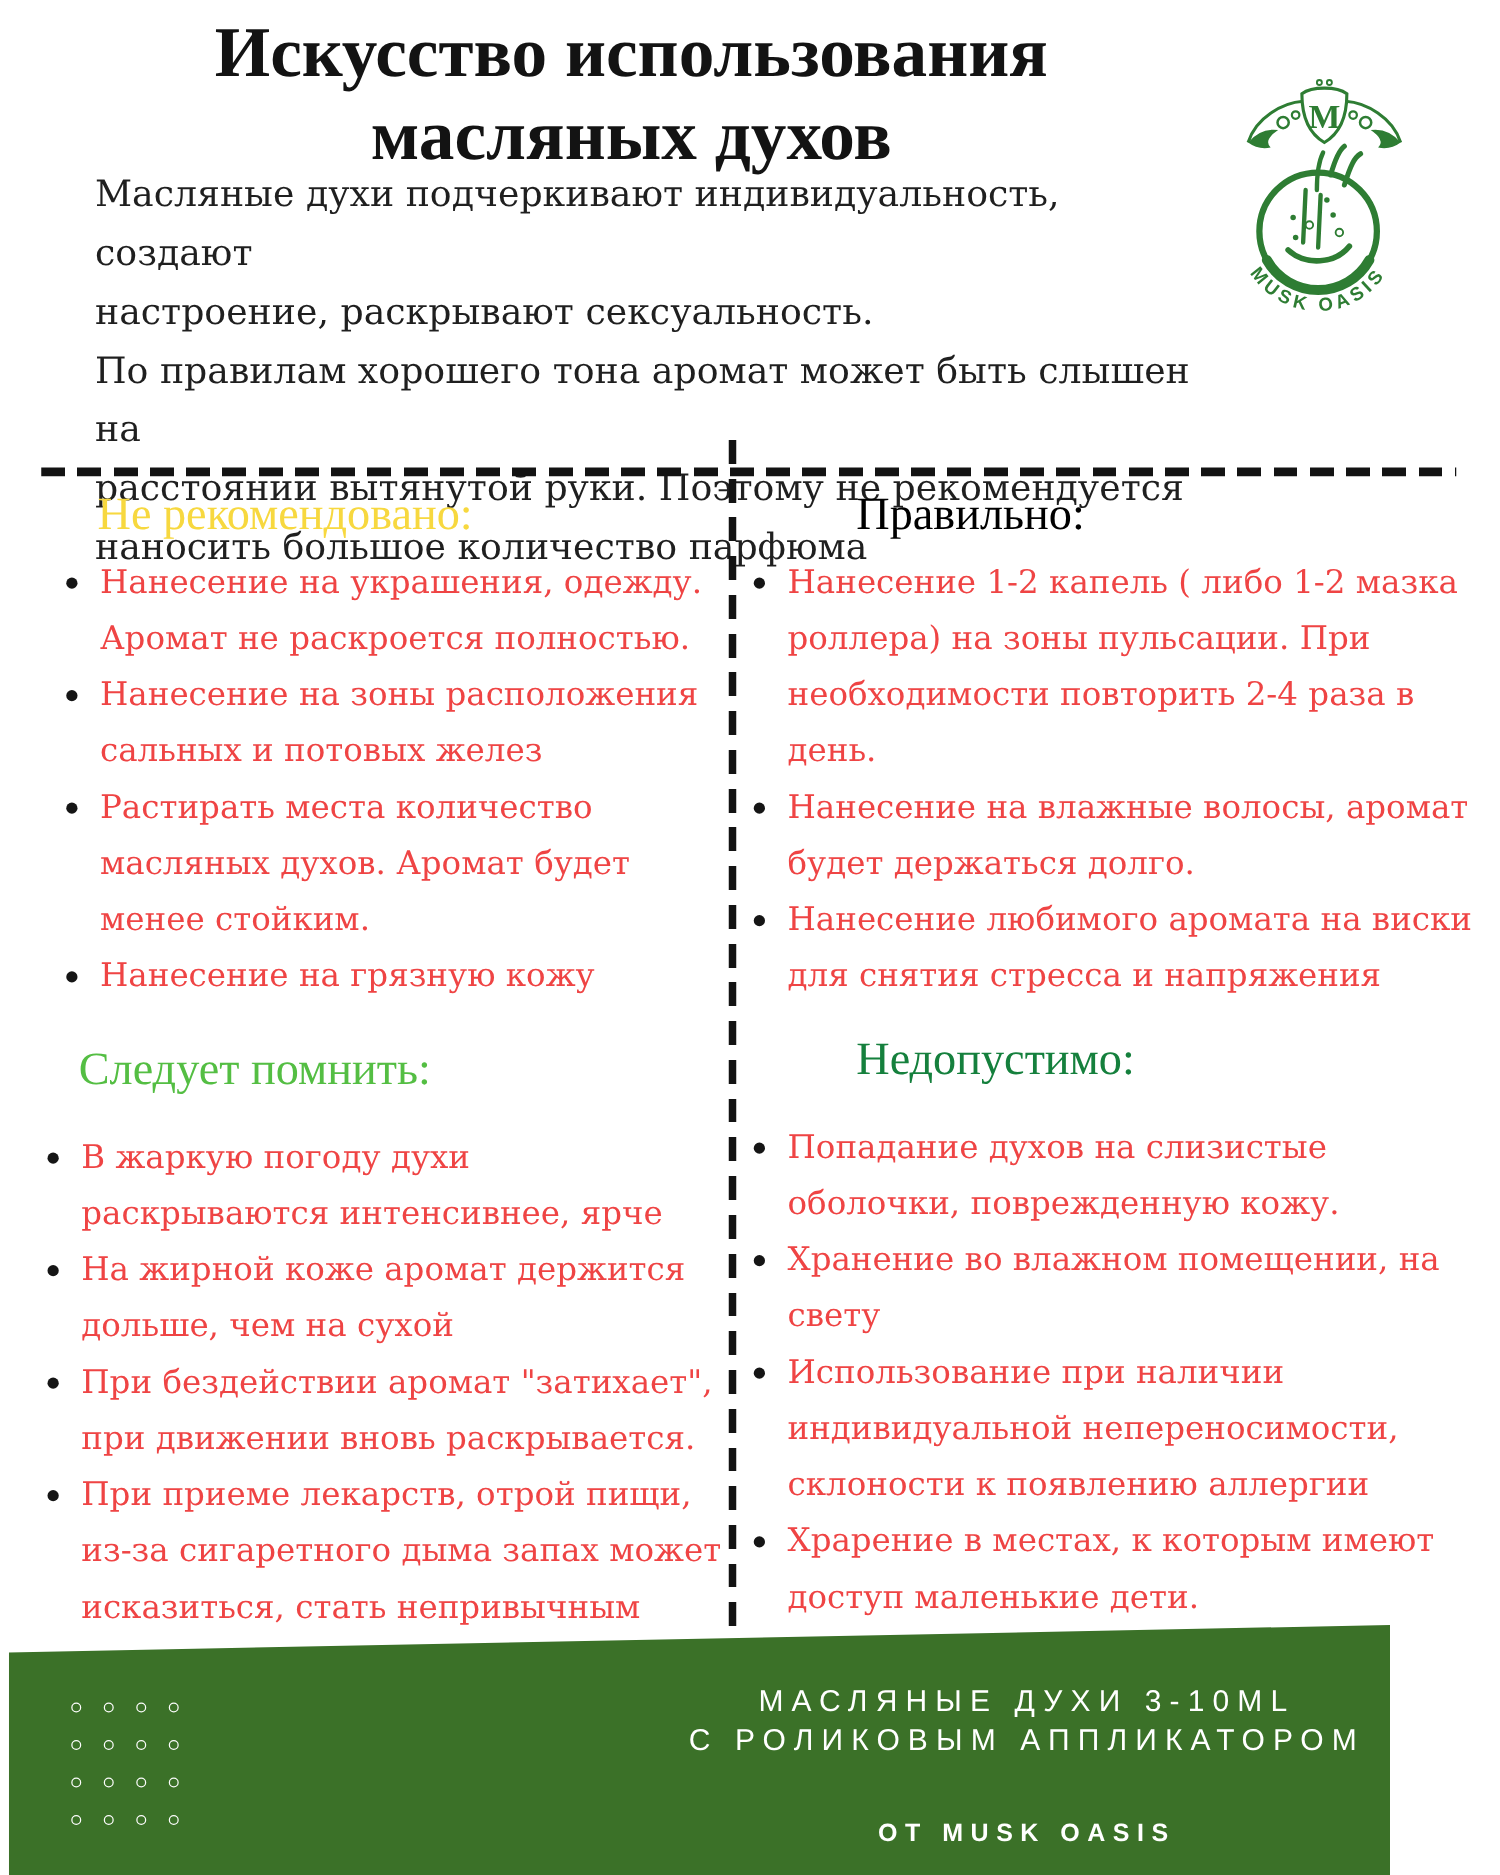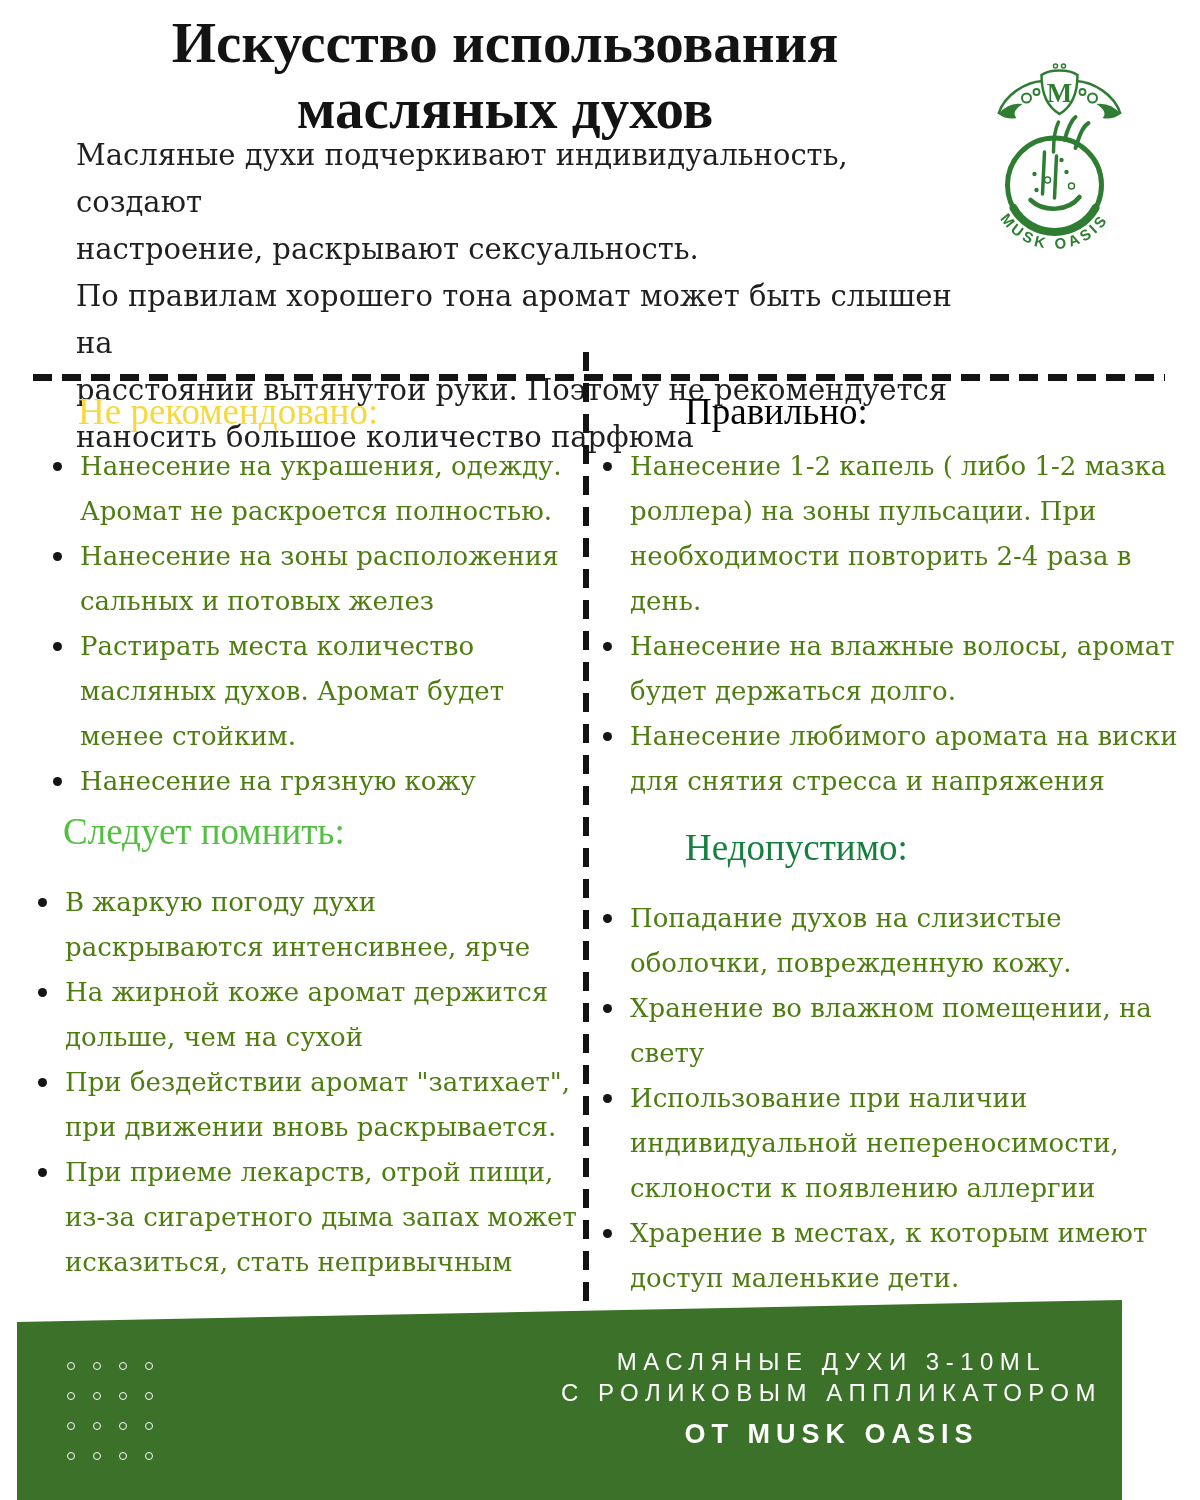--- a/index.html
+++ b/index.html
@@ -53,21 +53,21 @@
     position: absolute;
     left: 583px; top: 352px;
     width: 6px; height: 962px;
     background: repeating-linear-gradient(180deg, #131313 0 19px, transparent 19px 31px);
   }
 
   
   .section { position: absolute; }
   .sec-0 { left: 50px;  top: 390px; width: 545px; }
   .sec-1 { left: 600px; top: 390px; width: 585px; }
-  .sec-2 { left: 35px;  top: 810px; width: 545px; }
+  .sec-2 { left: 35px;  top: 834px; width: 545px; }
   .sec-3 { left: 600px; top: 810px; width: 585px; }
 
   .section h2 {
     margin: 0 0 0 28px;
     font-family: "Liberation Serif", serif;
     font-weight: 400;
     font-size: 37px;
     line-height: 44px;
   }
   .sec-1 h2, .sec-3 h2 { margin-left: 85px; }
@@ -76,35 +76,35 @@
     list-style: none;
     margin: 10px 0 0 0;
     padding: 0 0 0 30px;
   }
   .sec-2 ul, .sec-3 ul { margin-top: 26px; }
 
   .section li {
     position: relative;
     font-size: 26px;
     line-height: 45px;
-    color: #4d7c0f;
+    color: #ef4444;
   }
   .section li::before {
     content: "";
     position: absolute;
     left: -27px; top: 18px;
     width: 9px; height: 9px;
     border-radius: 50%;
     background: #151515;
   }
 
   
   .footer {
     position: absolute;
-    left: 17px; bottom: 0;
+    left: 7px; bottom: 0;
     width: 1105px; height: 200px;
     clip-path: polygon(0 11%, 100% 0, 100% 100%, 0 100%);
     background: #3b7128; 
   }
   .dots {
     position: absolute;
     left: 50px; top: 62px;
     display: grid;
     grid-template-columns: repeat(4, 8px);
     grid-auto-rows: 8px;
@@ -123,24 +123,24 @@
     width: 545px;
     text-align: center;
     color: #ffffff;
     font-family: "Liberation Sans", sans-serif;
     font-size: 24px;
     line-height: 31px;
     letter-spacing: 6.5px;
     font-weight: 400;
   }
   .footer-text .brand {
-    margin-top: 11px;
+    margin-top: 44px;
     font-weight: 700;
     letter-spacing: 6px;
-    font-size: 27px;
+    font-size: 20px;
   }
 </style>
 </head>
 <body>
 
 <div class="page">
 
   <h1 class="title" data-bind="header.title">Искусство использования
 масляных духов</h1>
 

